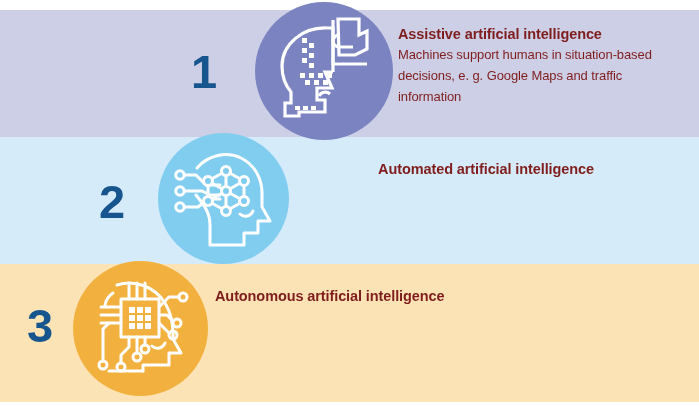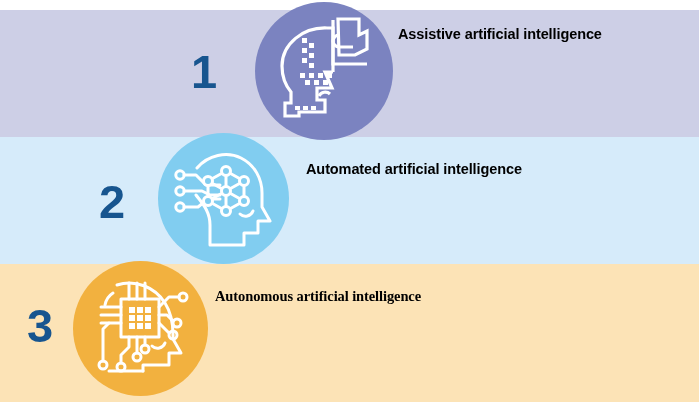--- a/index.html
+++ b/index.html
@@ -34,24 +34,24 @@
 
   
   .circle{position:absolute;border-radius:50%;}
   .circle-1{left:255px;top:2px;width:138px;height:138px;background:#7b83c0;}
   .circle-2{left:158px;top:133px;width:131px;height:131px;background:#81cdf0;}
   .circle-3{left:73px;top:261px;width:135px;height:135px;background:#f2b13f;}
 
   .circle svg{position:absolute;left:0;top:0;width:100%;height:100%;}
 
   
-  .text-block{position:absolute;color:#000000;}
+  .text-block{position:absolute;color:#7f1d1d;}
   .tb-1{left:398px;top:26px;width:272px;}
-  .tb-2{left:306px;top:161px;width:360px;}
-  .tb-3{left:215px;top:288px;width:450px;font-family:Liberation Serif, serif;}
+  .tb-2{left:306px;top:161px;width:360px;text-align:center;}
+  .tb-3{left:215px;top:288px;width:450px;}
 
   .tb-title{
     font-size:14.5px;
     font-weight:bold;
     margin:0 0 2px 0;
     letter-spacing:-0.1px;
   }
   .tb-body{
     font-size:13px;
     line-height:1.62;
@@ -182,20 +182,21 @@
         <circle cx="72" cy="88" r="4"></circle>
 
         <path d="M36 62 L30 68 L30 100"></path>
         <circle cx="30" cy="104" r="4"></circle>
       </g>
     </svg>
   </div>
 
   <div class="text-block tb-1">
     <p class="tb-title">Assistive artificial intelligence</p>
+    <p class="tb-body">Machines support humans in situation-based decisions, e. g. Google Maps and traffic information</p>
   </div>
 
   <div class="text-block tb-2">
     <p class="tb-title">Automated artificial intelligence</p>
   </div>
 
   <div class="text-block tb-3">
     <p class="tb-title">Autonomous artificial intelligence</p>
   </div>
 

